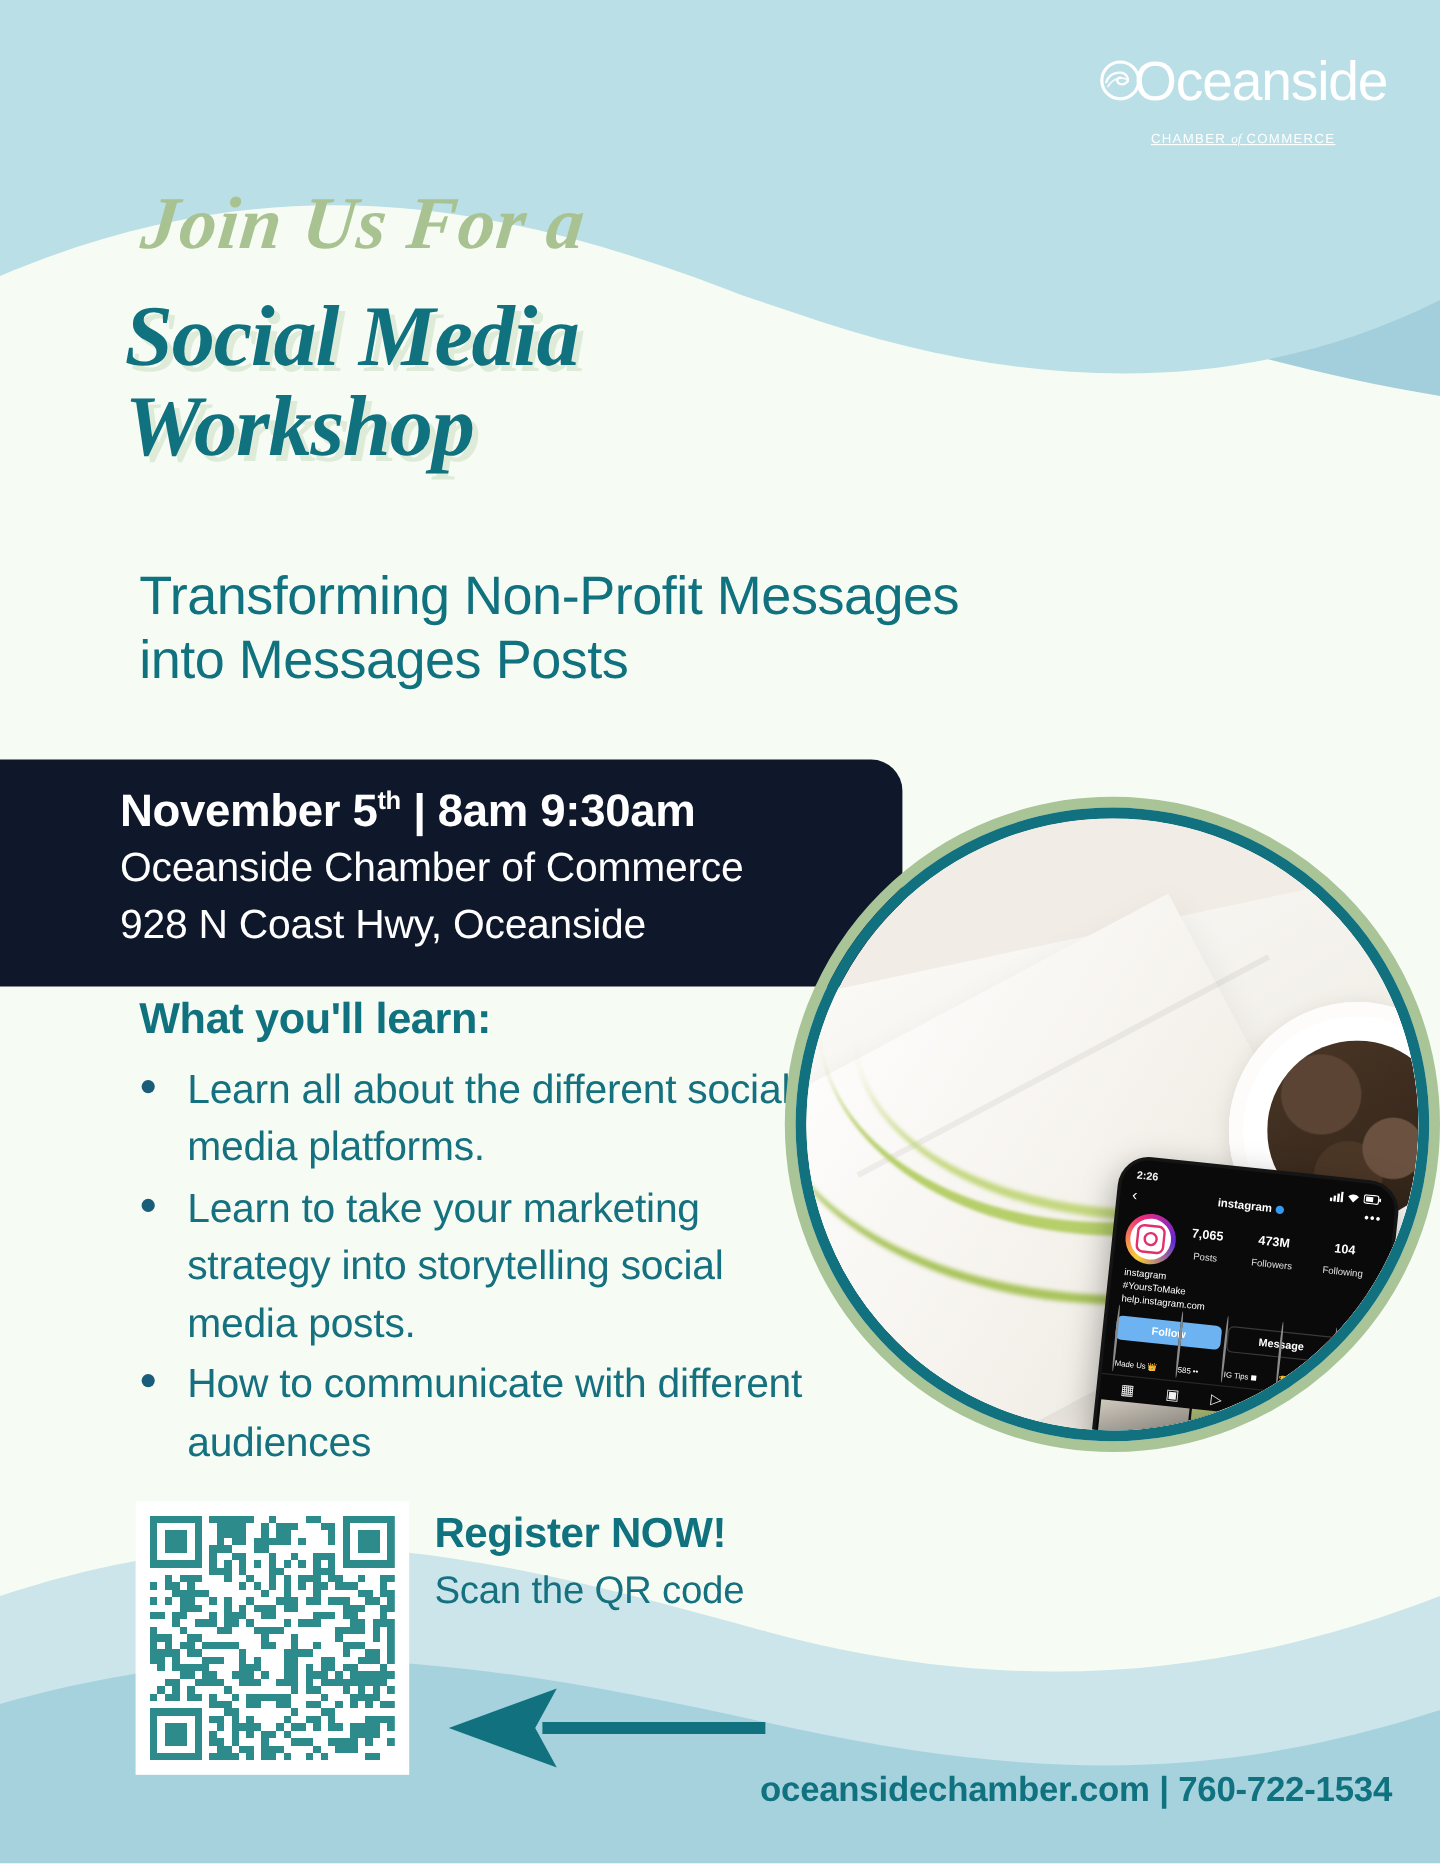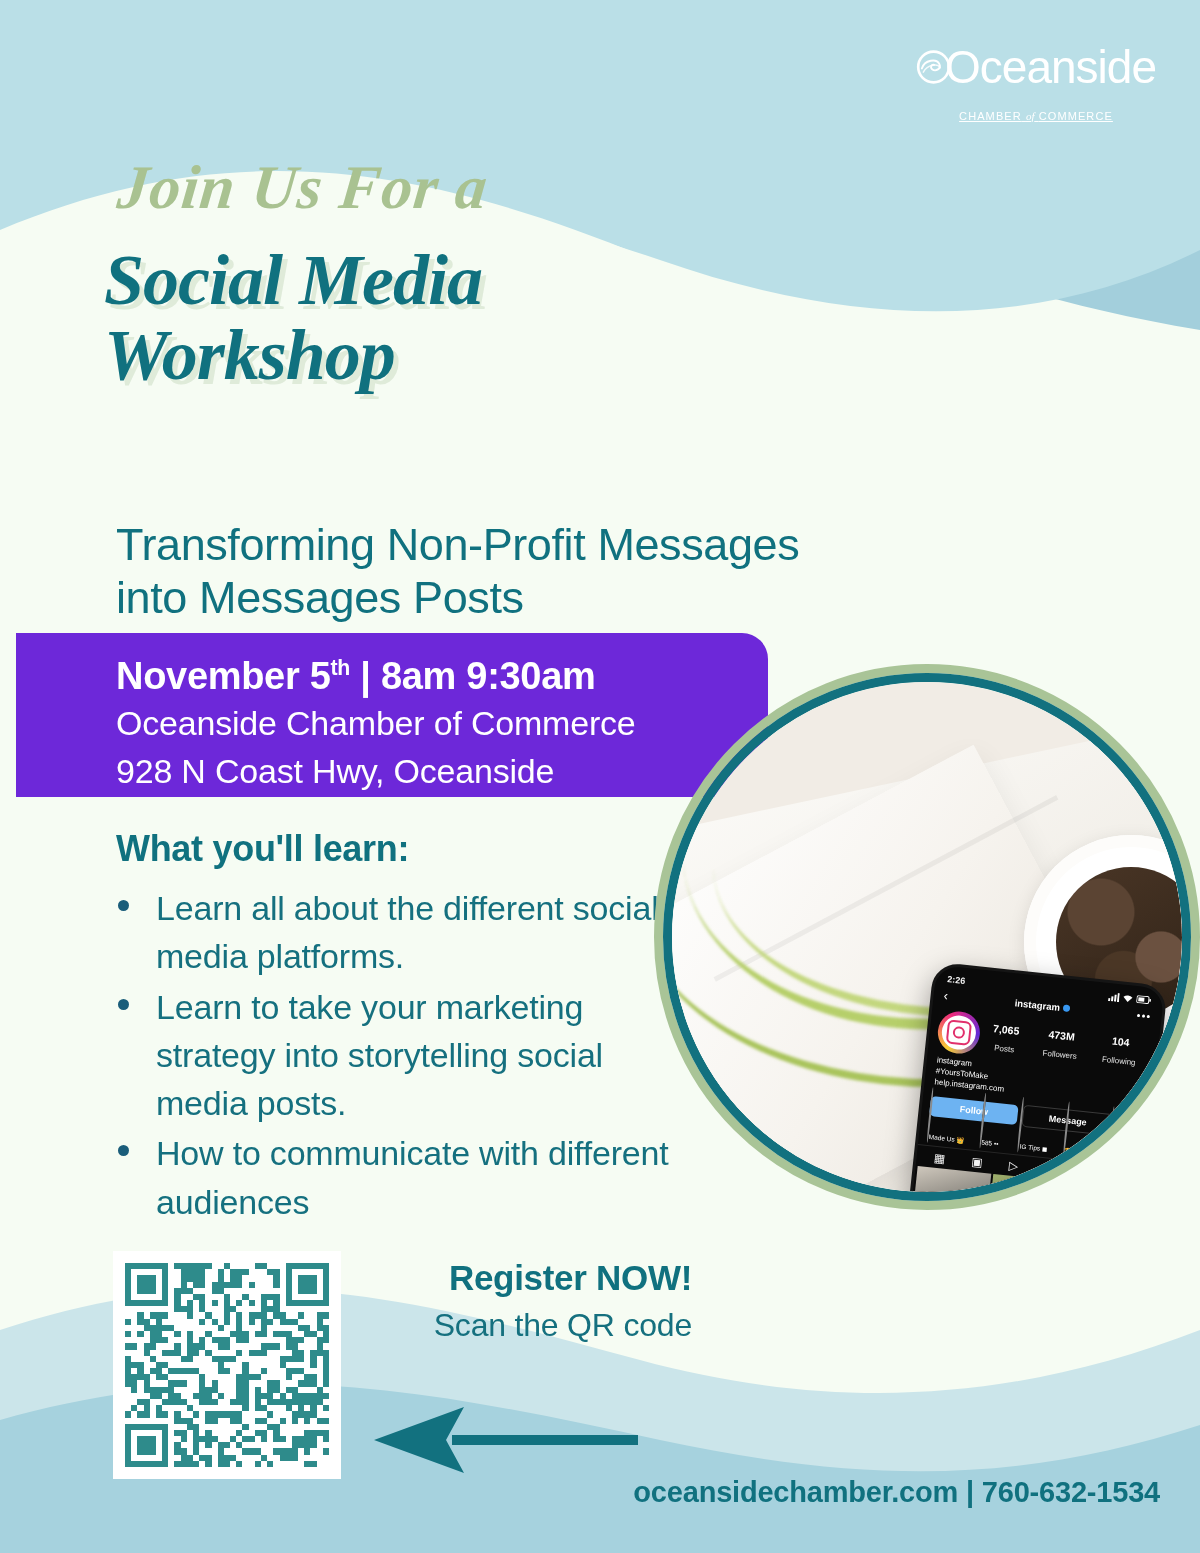--- a/index.html
+++ b/index.html
@@ -36,27 +36,27 @@
     position:absolute;left:104px;top:243px;width:900px;
     font-family:"Liberation Serif",serif;
     font-weight:700;font-style:italic;
     font-size:72px;line-height:1.04;
     color:#10717f;letter-spacing:-1px;
     text-shadow:5px 5px 0 rgba(168,196,160,.30);
   }
   .subtitle{
     position:absolute;left:116px;top:470px;width:930px;
     font-size:45px;line-height:1.18;color:#10717f;
-    font-weight:400;letter-spacing:-.4px;margin-top:48px;
+    font-weight:400;letter-spacing:-.4px;
   }
 
   
   .info-box{
-    position:absolute;left:16px;top:633px;width:752px;height:164px;
-    background:#6d28d9;border-radius:0 26px 26px 0;
+    position:absolute;left:0;top:633px;width:752px;height:189px;
+    background:#0f172a;border-radius:0 26px 26px 0;
     color:#ffffff;box-sizing:border-box;padding:22px 0 0 100px;
   }
   .info-date{font-size:38px;font-weight:700;letter-spacing:-.3px;line-height:1.15;}
   .info-date sup{font-size:.56em;vertical-align:super;}
   .info-line{font-size:34px;font-weight:400;line-height:1.42;letter-spacing:-.2px;}
 
   
   .learn-title{
     position:absolute;left:116px;top:828px;
     font-size:36px;font-weight:700;color:#10717f;letter-spacing:-.3px;
@@ -76,21 +76,21 @@
   }
 
   
   .qr-wrap{
     position:absolute;left:113px;top:1251px;
     width:228px;height:228px;background:#ffffff;
     padding:12px;box-sizing:border-box;
   }
   .qr-canvas{width:100%;height:100%;display:block;}
   .register{
-    position:absolute;left:362px;top:1258px;width:330px;text-align:right;
+    position:absolute;left:362px;top:1258px;width:330px;text-align:left;
   }
   .register-head{font-size:35px;font-weight:700;color:#10717f;letter-spacing:-.3px;}
   .register-sub{font-size:32px;line-height:1.22;color:#15707f;margin-top:8px;letter-spacing:-.2px;}
   .arrow{position:absolute;left:372px;top:1405px;width:266px;height:70px;}
 
   
   .footer{
     position:absolute;left:0;bottom:44px;width:1160px;text-align:right;
     font-size:29px;font-weight:700;color:#10717f;letter-spacing:-.2px;
   }
@@ -930,16 +930,16 @@
             <div style="background:linear-gradient(160deg,#9fb06d,#3b3226);"></div>
             <div style="background:linear-gradient(160deg,#e7c5a6,#7d4536);"></div>
 
           </div>
         </div>
       </div>
     </div>
   </div>
 
   <div class="footer">
-    <span>oceansidechamber.com</span><span> | </span><span>760-632-1534</span>
+    <span>oceansidechamber.com</span><span> | </span><span>760-722-1534</span>
   </div>
 
 </div>
 
 </body></html>

